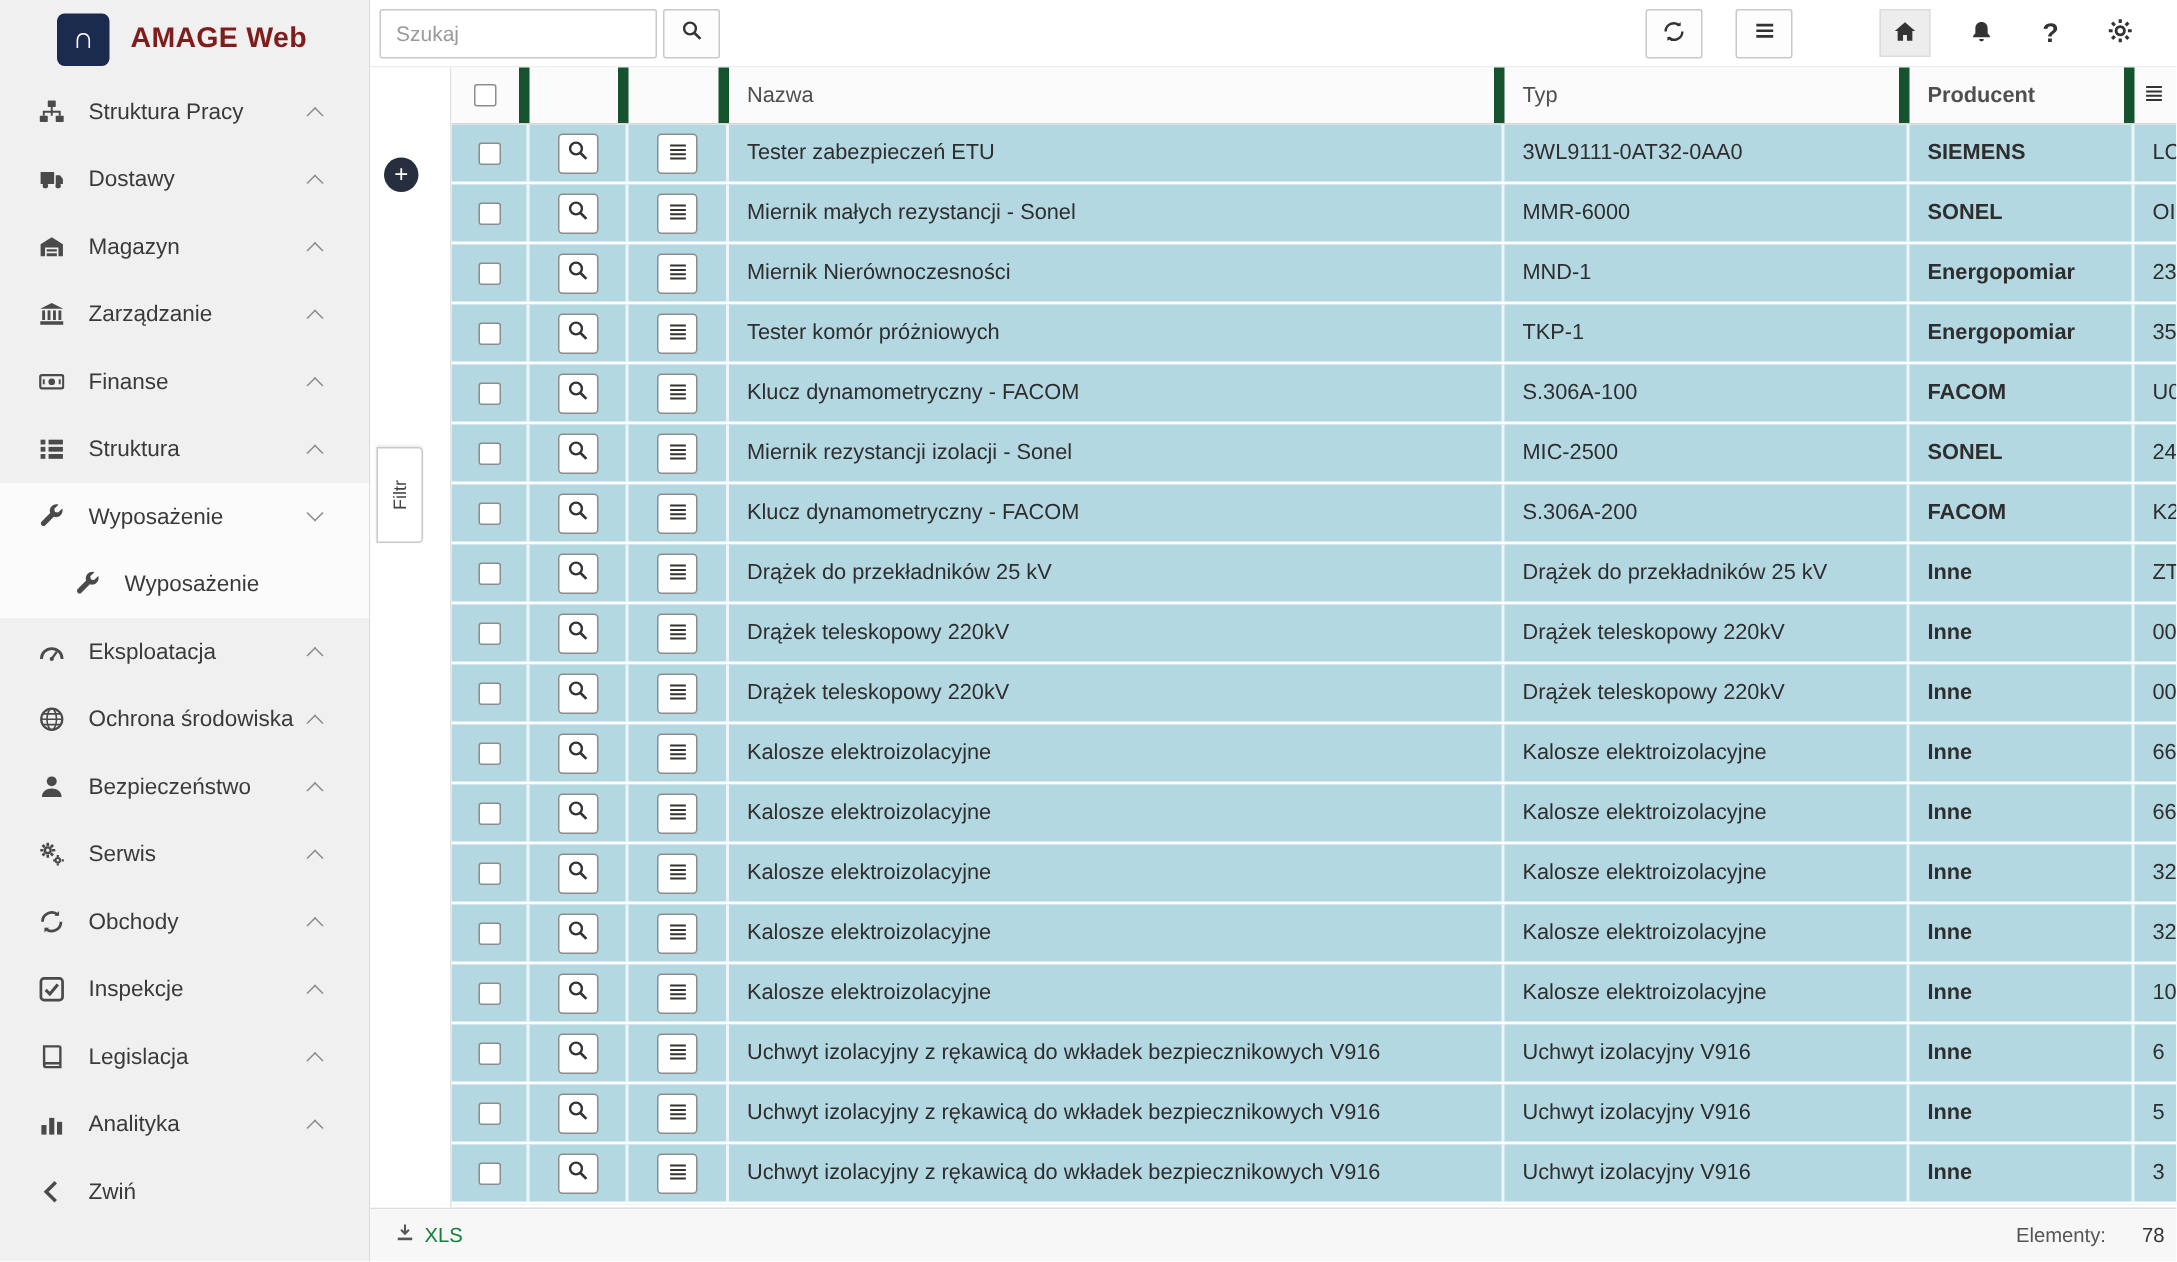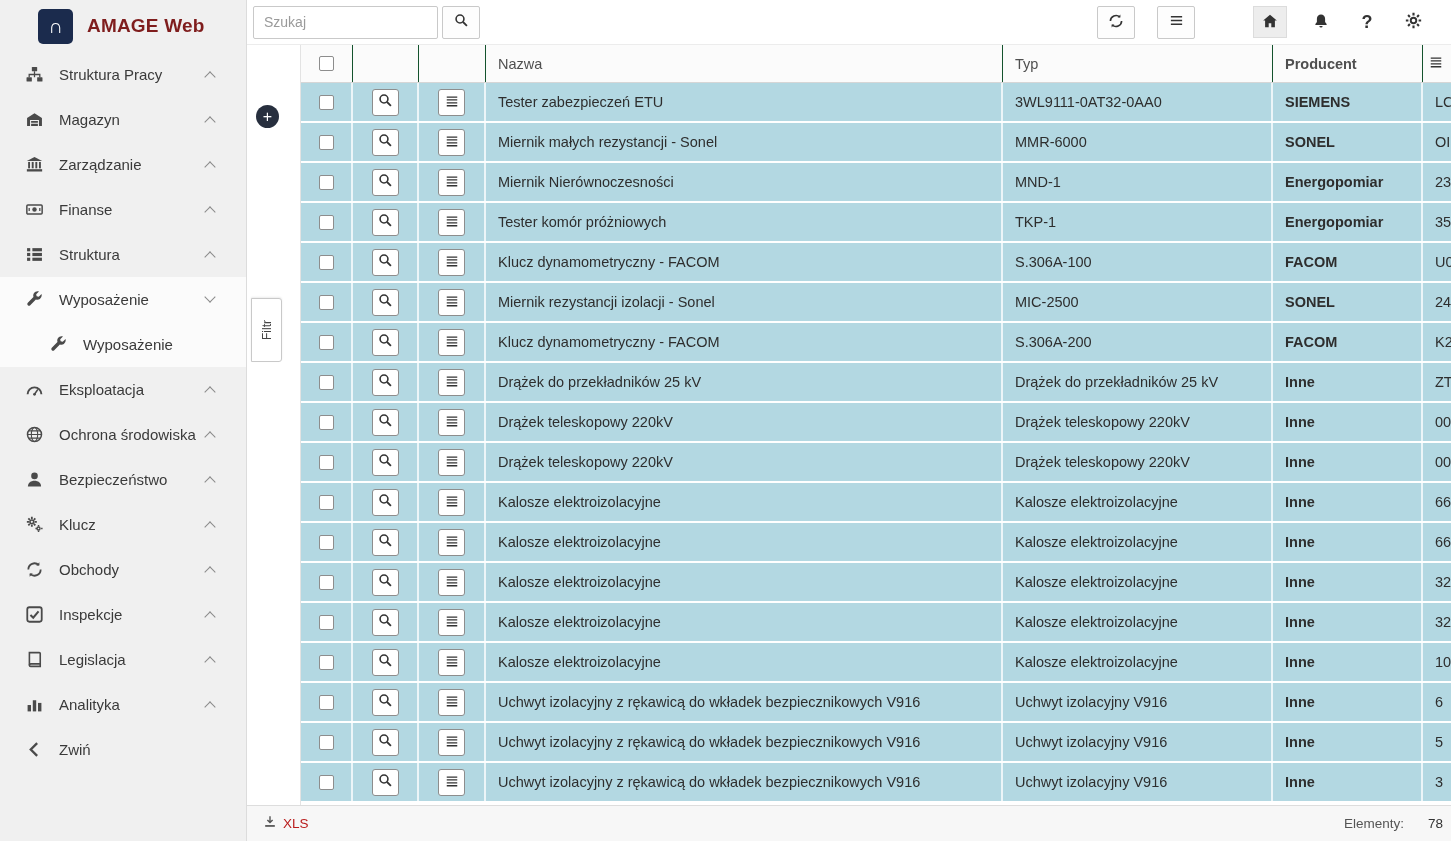--- a/index.html
+++ b/index.html
@@ -40,21 +40,21 @@
 
   
   .content { flex: 1; min-height: 0; display: flex; }
   .filter-rail { width: 53px; flex: none; position: relative; background: #fff; }
   .add-filter-btn { position: absolute; left: 9px; top: 60px; width: 23px; height: 23px; border-radius: 50%; background: #272f3e; color: #fff; border: none; font-size: 16px; line-height: 1; display: flex; align-items: center; justify-content: center; cursor: pointer; }
   .filtr-tab { position: absolute; left: 4px; top: 253px; width: 31px; height: 64px; background: #fff; border: 1px solid #c9c9c9; border-radius: 3px 0 0 3px; display: flex; align-items: center; justify-content: center; writing-mode: vertical-rl; transform: rotate(180deg); font-size: 12px; color: #444; cursor: pointer; box-shadow: 0 1px 2px rgba(0,0,0,0.08); }
 
   
   .table-area { flex: 1; min-width: 0; display: flex; flex-direction: column; border-left: 1px solid #e3e3e3; }
   .thead { height: 38px; flex: none; display: flex; background: #fbfbfb; border-bottom: 1px solid #d6d6d6; color: #4f4f4f; font-size: 14.5px; }
-  .hcell { display: flex; align-items: center; padding: 0 12px; border-right: 1px solid #14532d; }
+  .hcell { display: flex; align-items: center; padding: 0 12px; border-right: 7px solid #14532d; }
   .hcell.last { border-right: none; padding: 0 4px 0 2px; }
 
   .tbody { flex: 1; overflow: hidden; }
   .trow { height: 40px; display: flex; background: #b3d8e2; border-bottom: 2px solid #fff; font-size: 14.5px; color: #2e2e2e; }
   .cell { display: flex; align-items: center; border-right: 2px solid rgba(255,255,255,0.75); }
   .t-cell { padding: 0 12px; white-space: nowrap; overflow: hidden; }
 
   .c-check { width: 52px; flex: none; justify-content: center; }
   .c-btn1 { width: 66px; flex: none; justify-content: center; }
   .c-btn2 { width: 67px; flex: none; justify-content: center; }
@@ -62,21 +62,21 @@
   .c-typ { width: 270px; flex: none; }
   .c-prod { width: 150px; flex: none; font-weight: bold; }
   .c-extra { flex: 1; min-width: 0; border-right: none; overflow: hidden; }
 
   .row-btn { width: 27px; height: 27px; background: #fff; border: 1px solid #8d8d8d; border-radius: 3px; display: flex; align-items: center; justify-content: center; cursor: pointer; padding: 0; }
   .checkbox { appearance: none; -webkit-appearance: none; width: 15px; height: 15px; background: #fff; border: 1px solid #8d8d8d; border-radius: 2px; cursor: pointer; margin: 0; }
   .colmenu-btn { margin-left: auto; background: transparent; border: none; cursor: pointer; display: flex; align-items: center; justify-content: center; width: 22px; height: 22px; }
 
   
   .footer { height: 36px; flex: none; display: flex; align-items: center; background: #f7f7f7; border-top: 1px solid #ddd; padding: 0 8px 0 16px; font-size: 13.5px; color: #555; }
-  .xls-btn { display: flex; align-items: center; gap: 6px; background: transparent; border: none; cursor: pointer; font-size: 13.5px; color: #b91c1c; font-family: inherit; }
+  .xls-btn { display: flex; align-items: center; gap: 6px; background: transparent; border: none; cursor: pointer; font-size: 13.5px; color: #15803d; font-family: inherit; }
   .footer-right { margin-left: auto; display: flex; align-items: center; gap: 24px; }
   .elements-count { color: #333; }
 </style>
 </head>
 <body>
 
 <div class="app">
 
   <aside class="sidebar">
     <div class="sidebar-header">
@@ -92,20 +92,34 @@
                 <rect x="0.5" y="10.5" width="5" height="4" rx="0.5"></rect>
                 <rect x="10.5" y="10.5" width="5" height="4" rx="0.5"></rect>
               </g>
               <path d="M8 5v3M3 10.5V8h10v2.5M8 8v2.5" stroke="#4a4a4a" stroke-width="1.2" fill="none"></path>
             </svg>
           </span>
     <span class="s-label">Struktura Pracy</span>
     <span class="chev up"></span>
   </div>
 
+  <div class="side-item">
+    <span class="s-icon">
+            <svg viewBox="0 0 16 16" width="17" height="17">
+              <g fill="#4a4a4a">
+                <path d="M1 3.5h8.5V11H1z"></path>
+                <path d="M10.5 5.5h2.6L15 7.8v3.2h-4.5z"></path>
+                <circle cx="4" cy="12" r="1.7"></circle>
+                <circle cx="12" cy="12" r="1.7"></circle>
+              </g>
+            </svg>
+          </span>
+    <span class="s-label">Dostawy</span>
+    <span class="chev up"></span>
+  </div>
 
   <div class="side-item">
     <span class="s-icon">
             <svg viewBox="0 0 16 16" width="17" height="17">
               <path d="M1 6.5L8 2l7 4.5V14h-2.8V8.5H3.8V14H1z" fill="#4a4a4a"></path>
               <path d="M4.8 9.5h6.4V11H4.8zM4.8 12h6.4v2H4.8z" fill="#4a4a4a"></path>
             </svg>
           </span>
     <span class="s-label">Magazyn</span>
     <span class="chev up"></span>
@@ -218,21 +232,21 @@
               <g stroke="#4a4a4a" stroke-width="1.7">
                 <path d="M5.5 0.8v2M5.5 8.2v2M0.8 5.5h2M8.2 5.5h2M2.2 2.2l1.4 1.4M7.4 7.4l1.4 1.4M8.8 2.2L7.4 3.6M3.6 7.4L2.2 8.8"></path>
               </g>
               <circle cx="5.5" cy="5.5" r="1.8" fill="none" stroke="#4a4a4a" stroke-width="1.5"></circle>
               <g stroke="#4a4a4a" stroke-width="1.4">
                 <path d="M11.8 8.4v1.4M11.8 13.6v1.4M8.9 11.8h1.4M14.2 11.8h1.4"></path>
               </g>
               <circle cx="11.8" cy="11.8" r="1.4" fill="none" stroke="#4a4a4a" stroke-width="1.3"></circle>
             </svg>
           </span>
-    <span class="s-label">Klucz</span>
+    <span class="s-label">Serwis</span>
     <span class="chev up"></span>
   </div>
 
   <div class="side-item">
     <span class="s-icon">
             <svg viewBox="0 0 16 16" width="17" height="17">
               <path d="M13.8 8A5.8 5.8 0 0 1 4 12.2M2.2 8A5.8 5.8 0 0 1 12 3.8" fill="none" stroke="#4a4a4a" stroke-width="1.7"></path>
               <path d="M12.6 1.2v3h-3z" fill="#4a4a4a"></path>
               <path d="M3.4 14.8v-3h3z" fill="#4a4a4a"></path>
             </svg>

